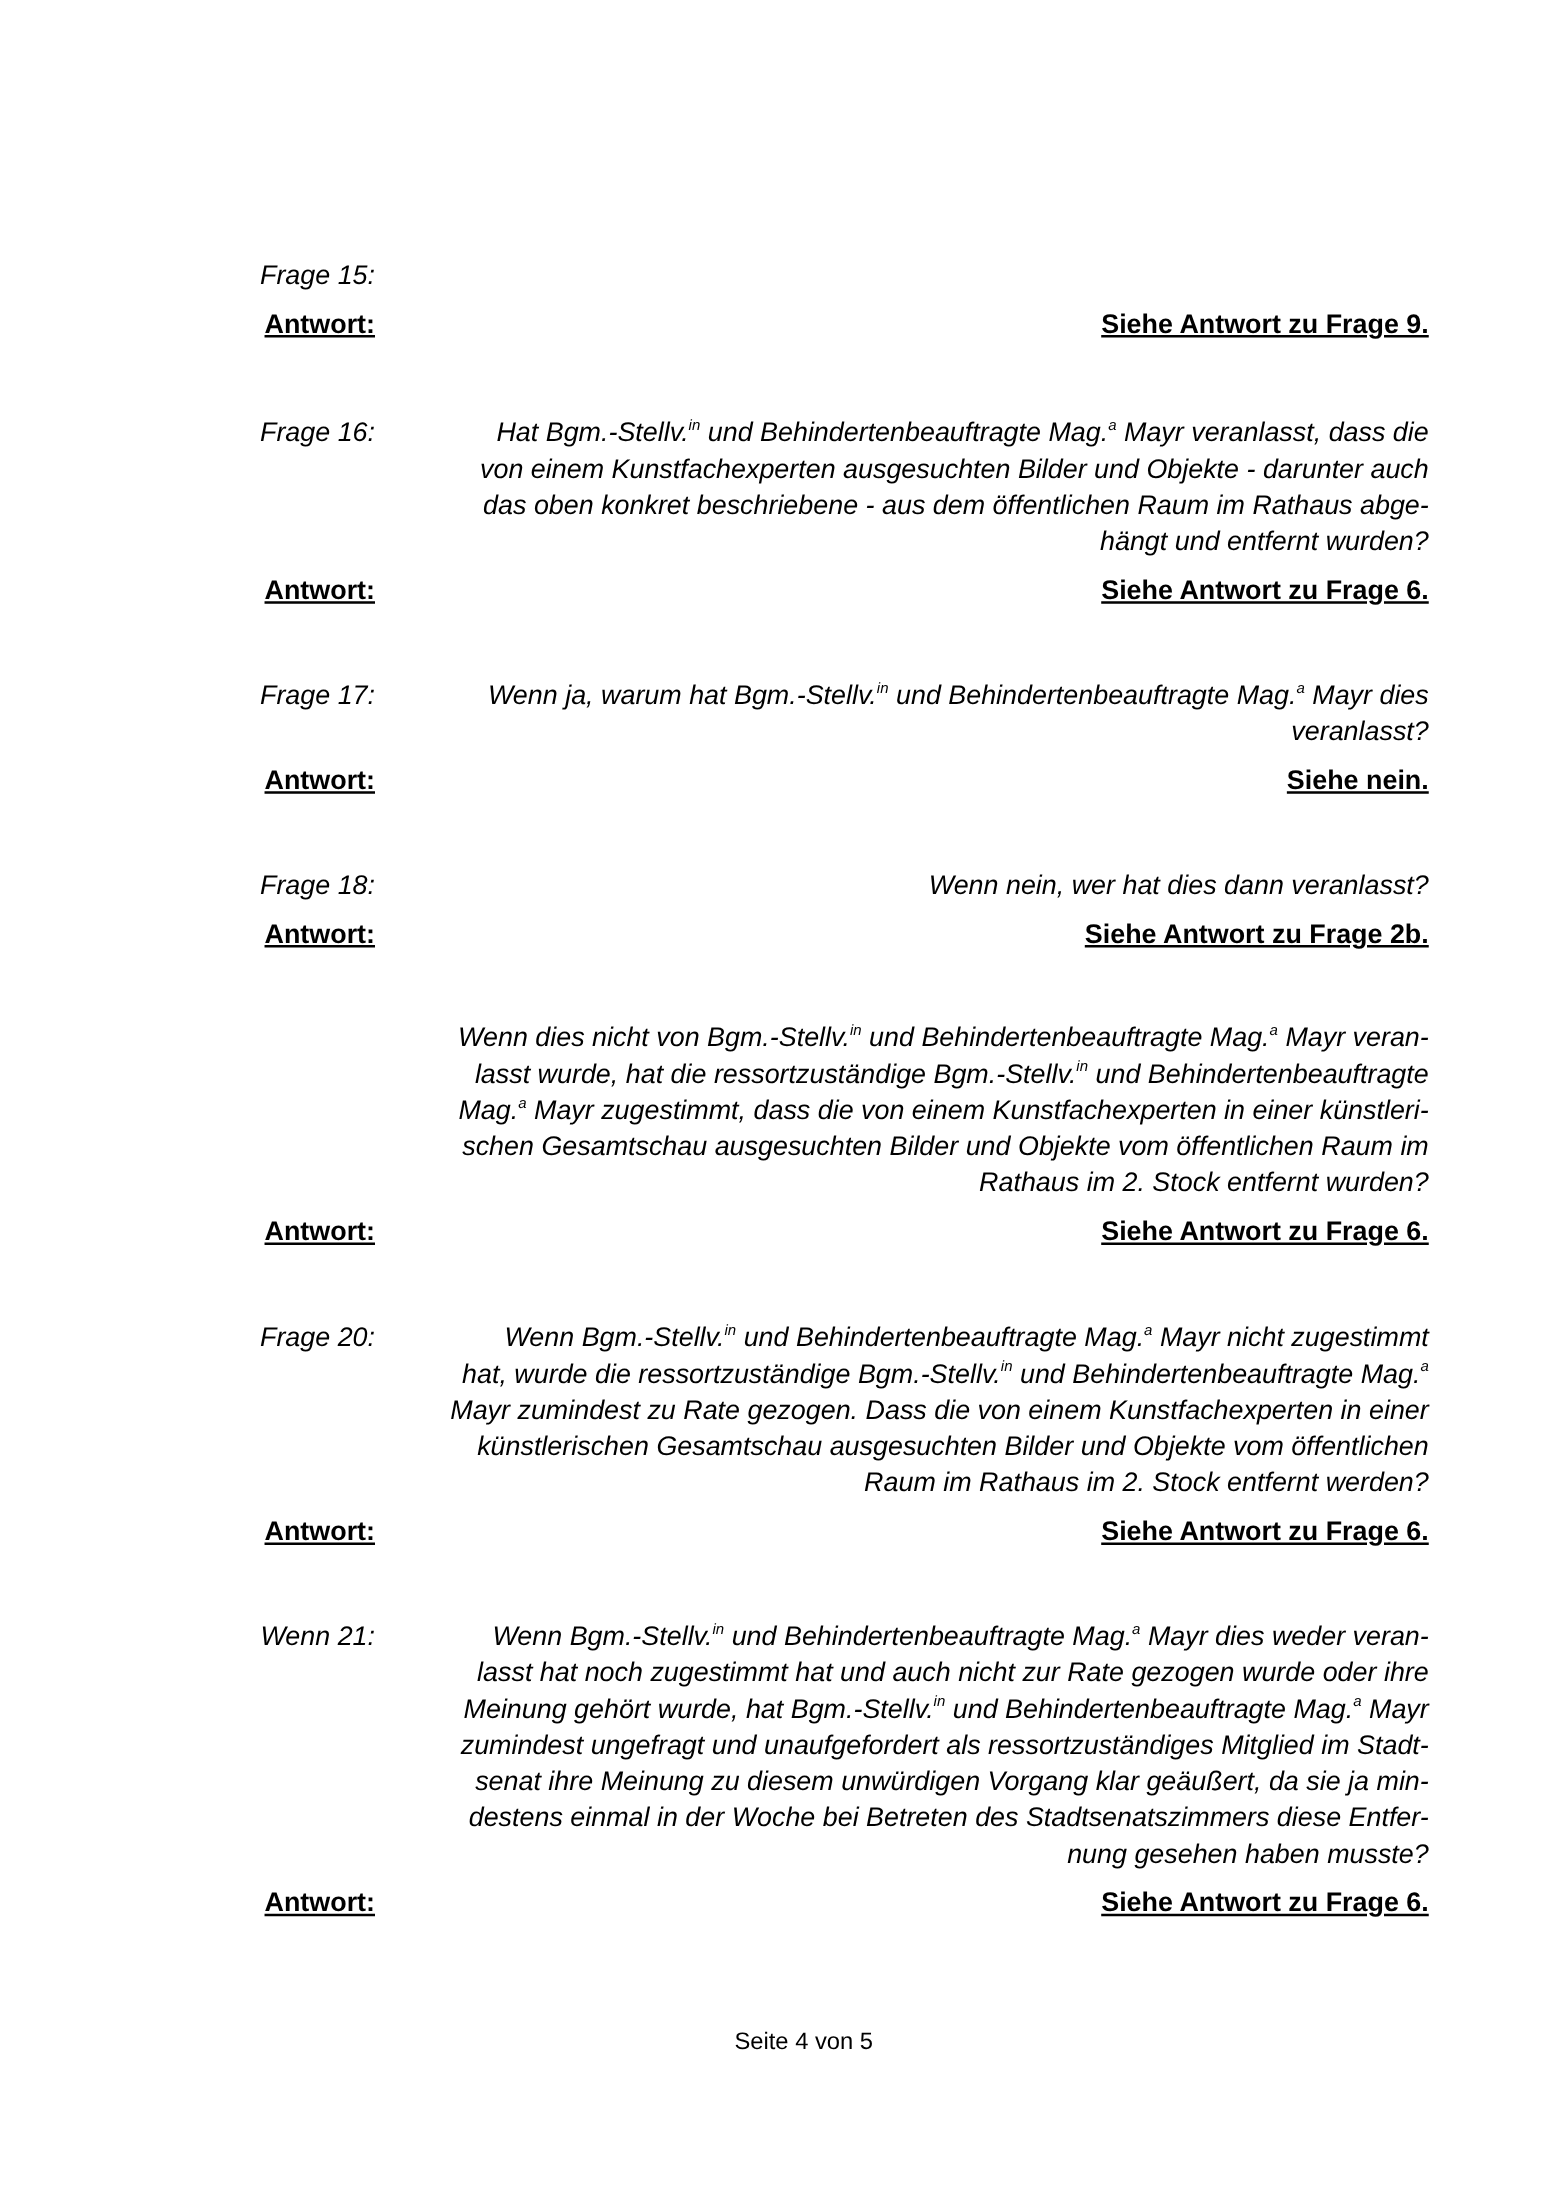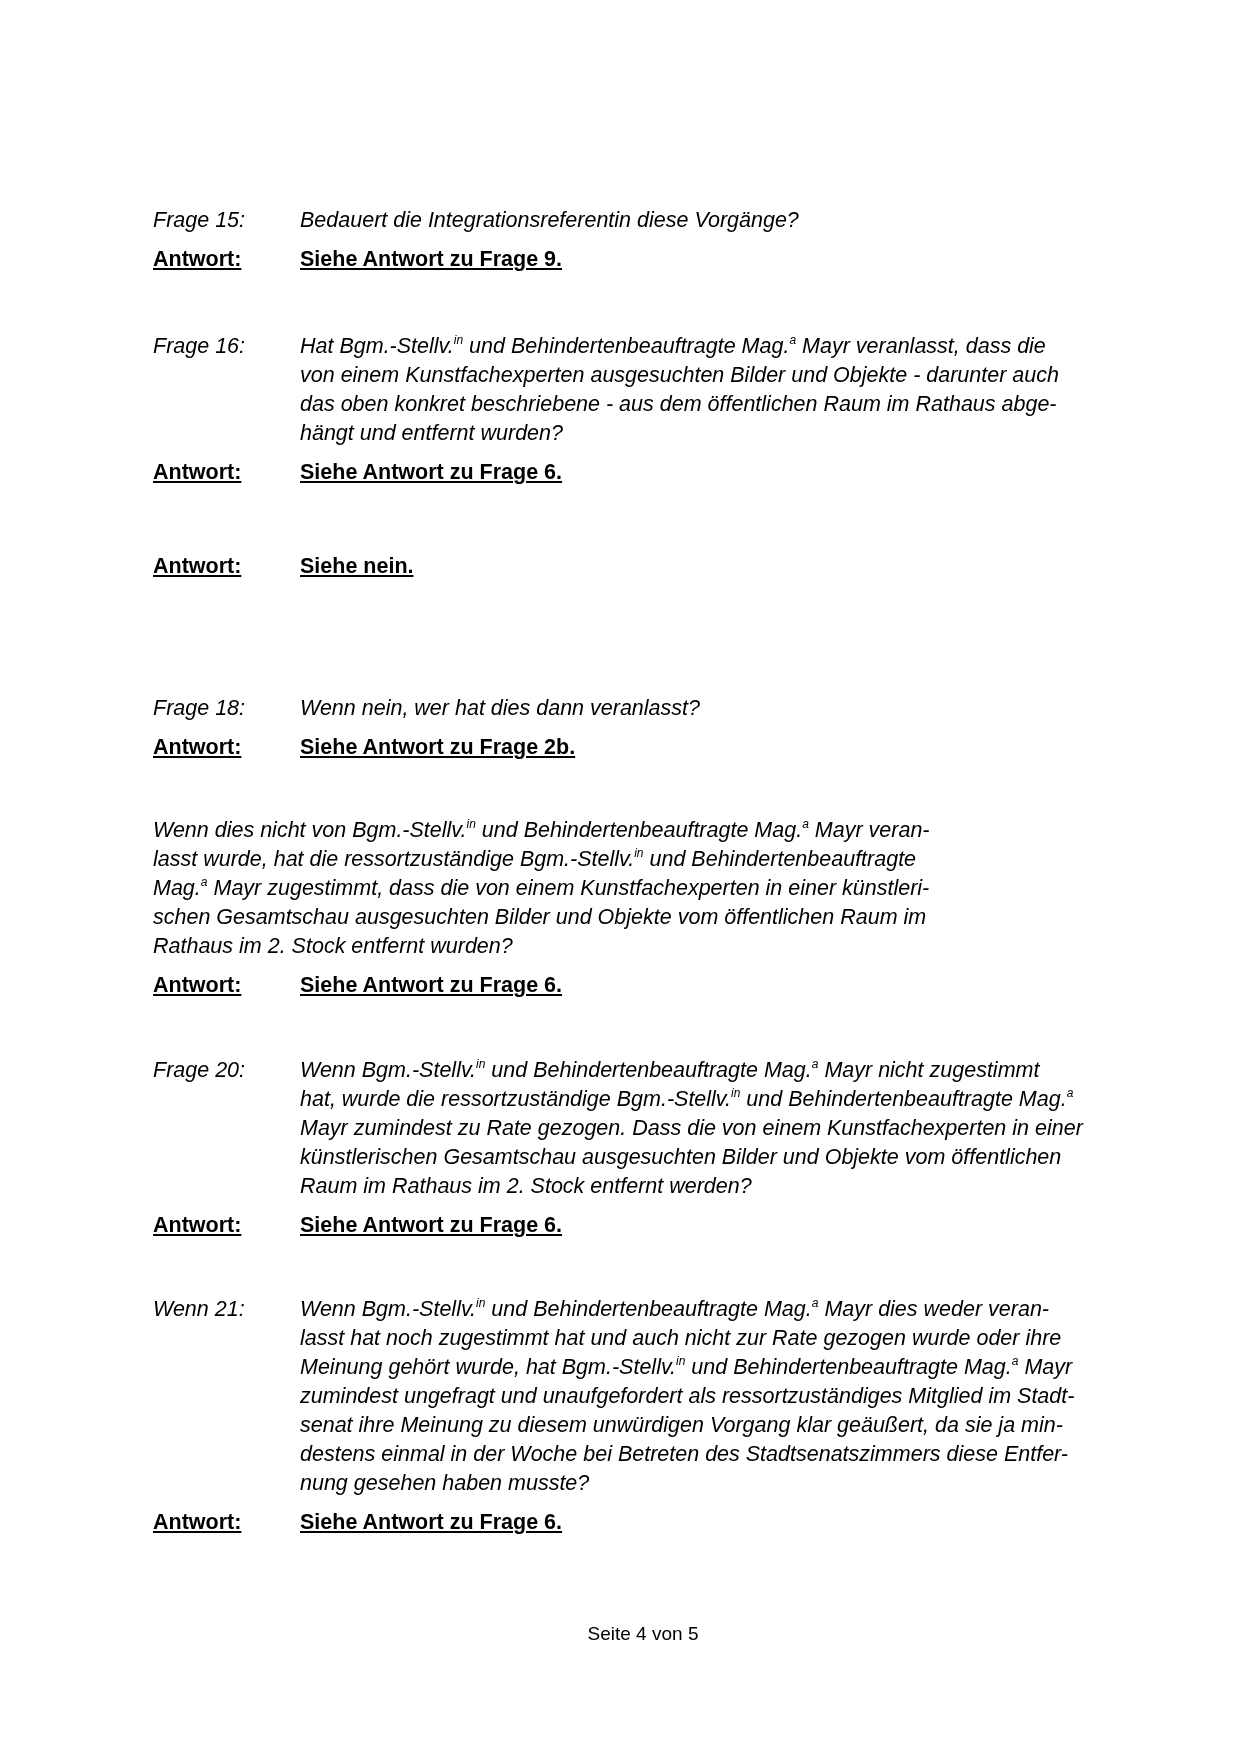--- a/index.html
+++ b/index.html
@@ -1,51 +1,54 @@
 <!DOCTYPE html>
 <html><head>
 <meta charset="utf-8">
 <style>
   html, body { margin:0; padding:0; background:#ffffff; }
   body { width:1241px; height:1755px; position:relative; overflow:hidden;
          font-family:"Liberation Sans", sans-serif; color:#000; }
   .qa { position:absolute; left:153px; width:990px; }
-  .row { display:flex; font-size:21.5px; line-height:29px; }
+  .row { display:flex; font-size:21.5px; line-height:29px;text-align:right; }
   .label { width:147px; flex:none; }
   .text { flex:1; white-space:pre-line; }
   .frage { font-style:italic; }
   .antwort { font-weight:bold; margin-top:10px;text-decoration:underline; }
   sup { font-size:12px; line-height:0; vertical-align:9px; }
   .footer { position:absolute; top:1623px; left:0; width:1286px; text-align:center;
             font-size:19px; }
 </style>
 </head>
 <body>
 
 <div class="qa" style="top:206px">
     <div class="row frage">
       <div class="label">Frage 15:</div>
-      <div class="text">Bedauert die Integrationsreferentin diese Vorgänge?</div>
     </div>
     <div class="row antwort">
       <div class="label">Antwort:</div>
       <div class="text">Siehe Antwort zu Frage 9.</div>
     </div>
   </div>
 <div class="qa" style="top:332px">
     <div class="row frage">
       <div class="label">Frage 16:</div>
       <div class="text">Hat Bgm.-Stellv.<sup>in</sup> und Behindertenbeauftragte Mag.<sup>a</sup> Mayr veranlasst, dass die<br>von einem Kunstfachexperten ausgesuchten Bilder und Objekte - darunter auch<br>das oben konkret beschriebene - aus dem öffentlichen Raum im Rathaus abge-<br>hängt und entfernt wurden?</div>
     </div>
     <div class="row antwort">
       <div class="label">Antwort:</div>
       <div class="text">Siehe Antwort zu Frage 6.</div>
     </div>
   </div>
 <div class="qa" style="top:542px">
+    <div class="row frage">
+      <div class="label">Frage 17:</div>
+      <div class="text">Wenn ja, warum hat Bgm.-Stellv.<sup>in</sup> und Behindertenbeauftragte Mag.<sup>a</sup> Mayr dies<br>veranlasst?</div>
+    </div>
     <div class="row antwort">
       <div class="label">Antwort:</div>
       <div class="text">Siehe nein.</div>
     </div>
   </div>
 <div class="qa" style="top:694px">
     <div class="row frage">
       <div class="label">Frage 18:</div>
       <div class="text">Wenn nein, wer hat dies dann veranlasst?</div>
     </div>

